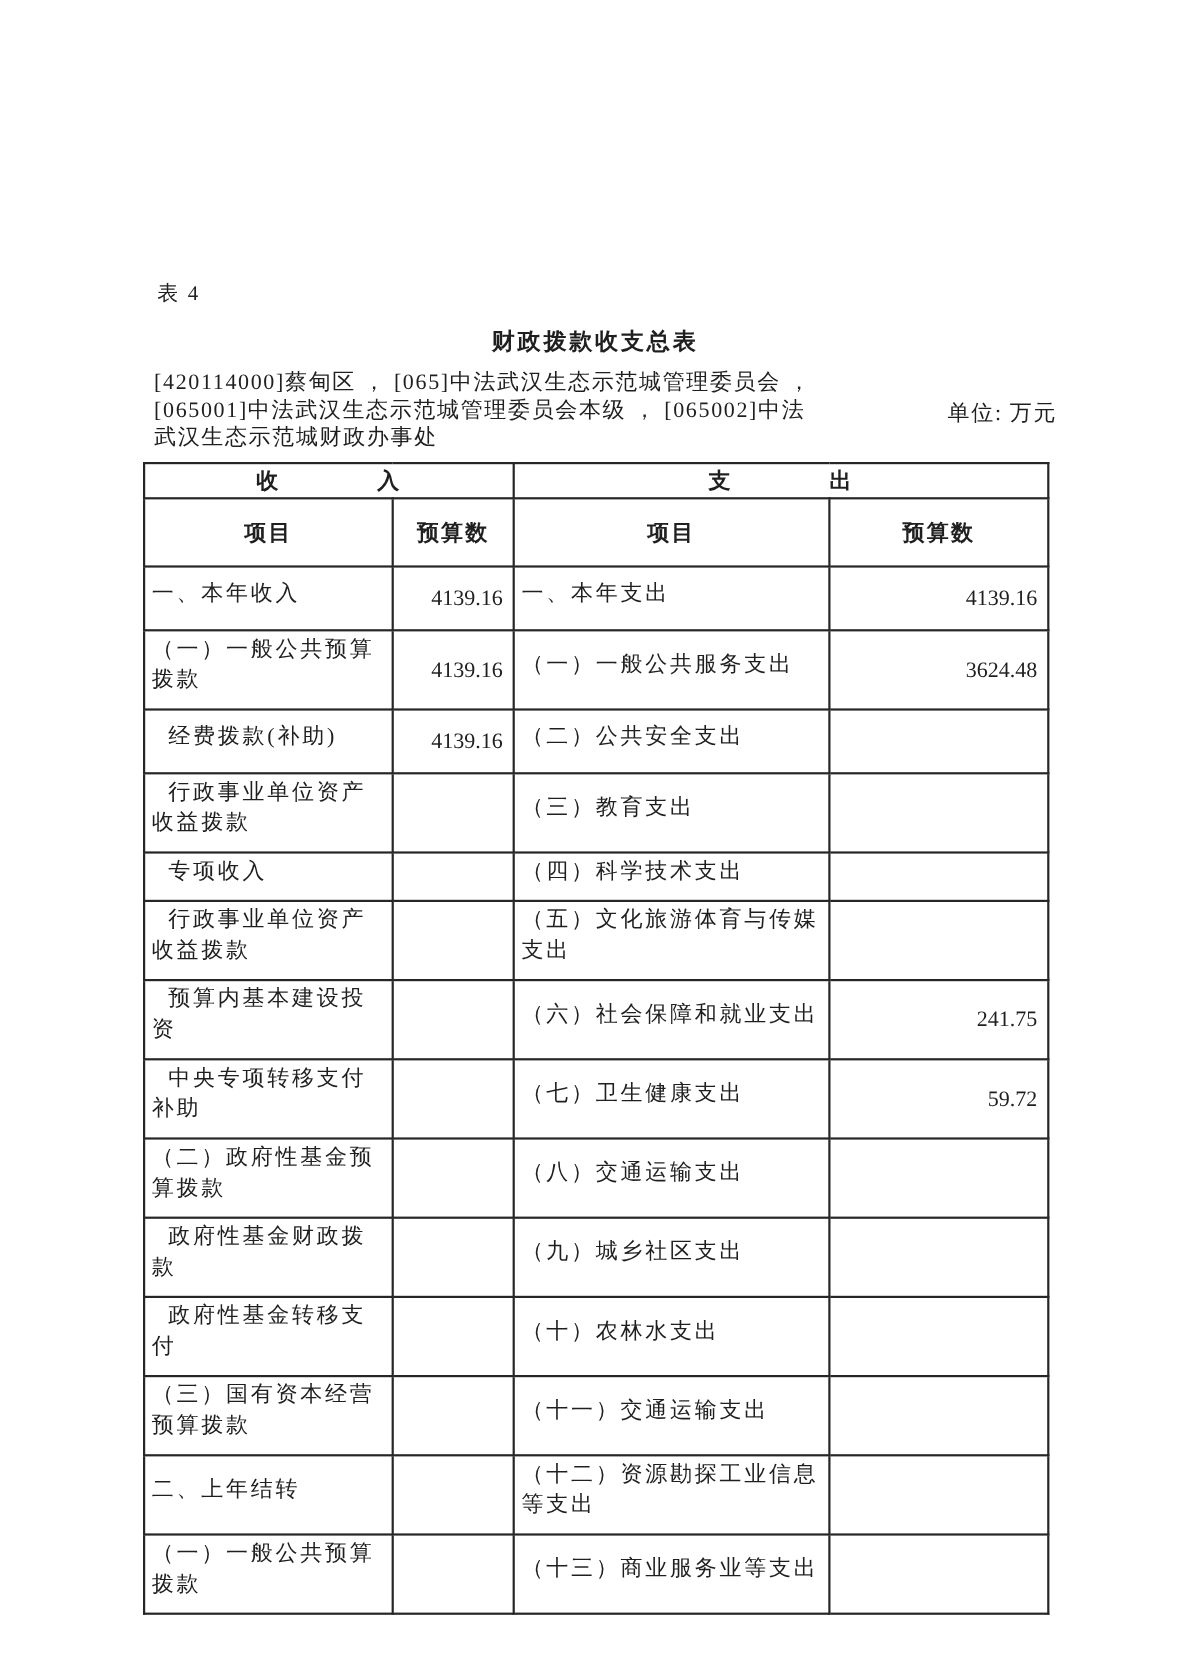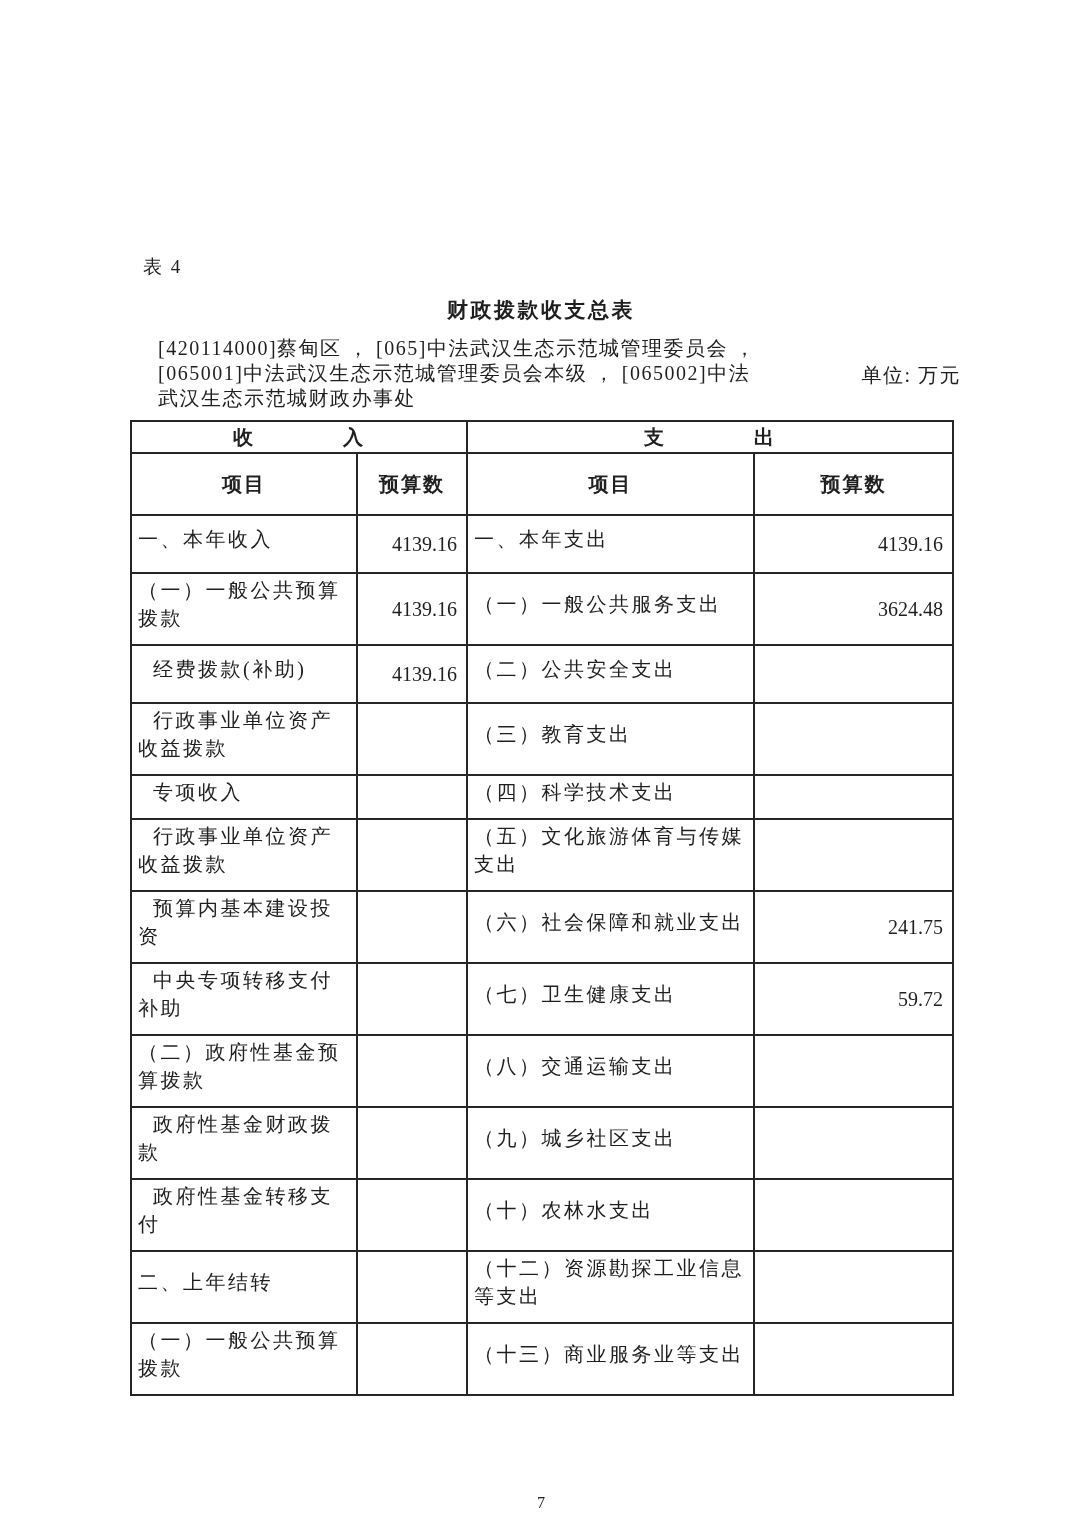--- a/index.html
+++ b/index.html
@@ -29,21 +29,21 @@
     text-align: center;
     font-weight: bold;
     font-size: 21px;
     letter-spacing: 2.5px;
     margin-top: 20px;
     height: 24px;
   }
   .info-block {
     position: relative;
     margin-top: 16px;
-    margin-left: 28px;
+    margin-left: 10px;
   }
   .info-line {
     font-size: 20px;
     letter-spacing: 1.5px;
     line-height: 25px;
     white-space: pre;
   }
   .unit-label {
     position: absolute;
     right: -9px;
@@ -206,20 +206,26 @@
     <td class="num"></td>
   </tr>
 
   <tr style="height: 57px;">
     <td class="item indented">政府性基金转移支付</td>
     <td class="num"></td>
     <td class="item">（十）农林水支出</td>
     <td class="num"></td>
   </tr>
 
+  <tr style="height: 60px;">
+    <td class="item">（三）国有资本经营预算拨款</td>
+    <td class="num"></td>
+    <td class="item">（十一）交通运输支出</td>
+    <td class="num"></td>
+  </tr>
 
   <tr style="height: 63px;">
     <td class="item">二、上年结转</td>
     <td class="num"></td>
     <td class="item">（十二）资源勘探工业信息等支出</td>
     <td class="num"></td>
   </tr>
 
   <tr style="height: 64px;">
     <td class="item">（一）一般公共预算拨款</td>

